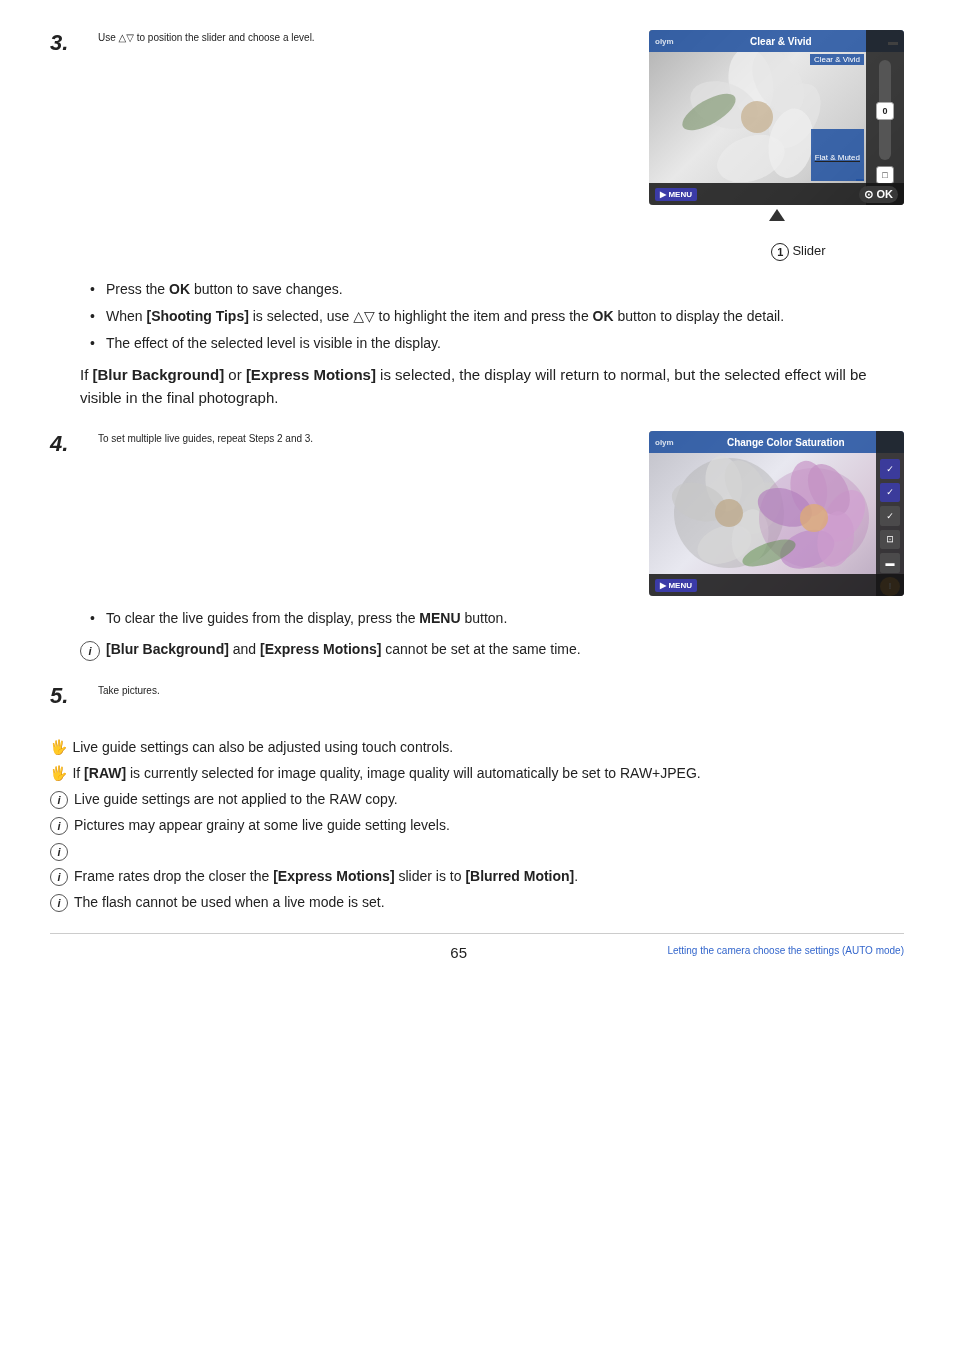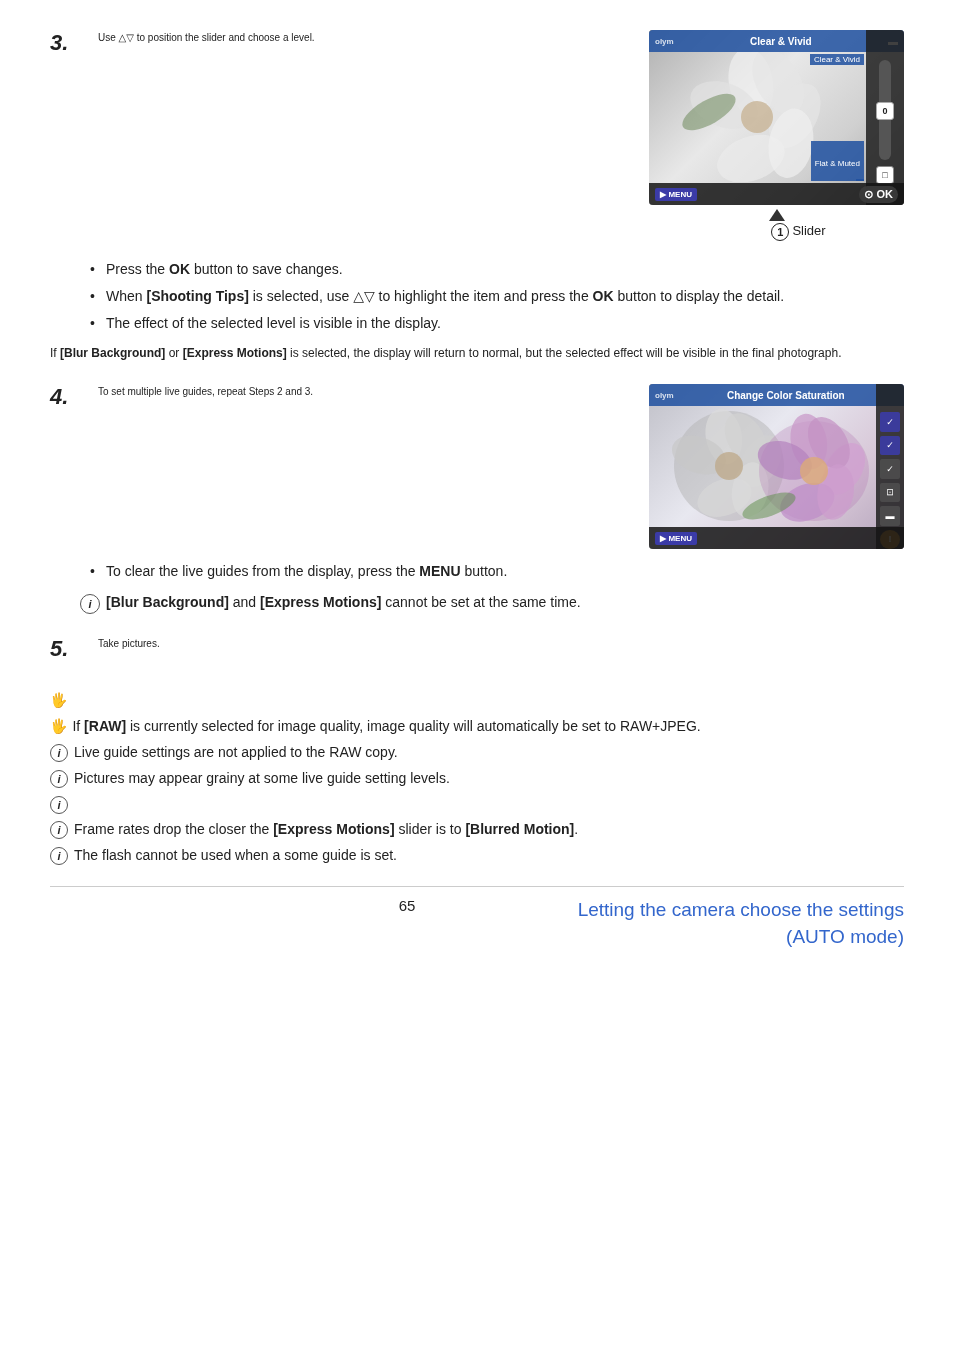--- a/index.html
+++ b/index.html
@@ -78,21 +78,21 @@
       width: 255px;
       height: 165px;
       background: #1a1a1a;
       border-radius: 4px;
       position: relative;
       overflow: hidden;
     }
     
     .slider-caption {
       text-align: center;
-      margin-top: 2px;
+      margin-top: 22px;
       font-size: 13px;
       padding-left: 44px;
     }
     .circle-num {
       display: inline-flex;
       align-items: center;
       justify-content: center;
       width: 18px;
       height: 18px;
       border-radius: 50%;
@@ -320,42 +320,43 @@
       align-items: flex-start;
       margin-top: 10px;
     }
     .footer-page {
       font-size: 15px;
       color: #222;
       text-align: center;
       min-width: 80px;
     }
     .footer-title {
-      font-size: 19px;
+      font-size: 10px;
       color: #3366cc;
       text-align: right;
       max-width: 340px;
       line-height: 1.4;
     }
     .step3-row {
       display: flex;
       align-items: flex-start;
       margin-bottom: 18px;
     }
     .step3-left {
       flex: 1;
     }
     .step3-right {
       margin-left: 20px;
       display: flex;
       flex-direction: column;
       align-items: center;
     }
     .if-line {
-      font-size: 12px;
+      margin-left: 30px;
+      font-size: 15px;
       line-height: 1.5;
       margin-top: 4px;
     }
     .step4-row {
       display: flex;
       align-items: flex-start;
       margin-bottom: 12px;
     }
     .step4-left {
       flex: 1;
@@ -406,21 +407,21 @@
             <div class="cam1-slider-thumb">
               <span>0</span>
             </div>
           </div>
           <div style="width:18px;height:18px;background:white;border-radius:3px;border:1px solid #888;margin-top:4px;display:flex;align-items:center;justify-content:center;">
             <span style="font-size:9px;">□</span>
           </div>
         </div>
         <div class="cam1-label-top" style="font-size:8px;color:white;position:absolute;top:24px;right:40px;background:rgba(30,80,160,0.85);padding:1px 4px;">Clear &amp; Vivid</div>
         <div class="cam1-label-bottom" style="font-size:8px;color:white;position:absolute;bottom:24px;right:40px;background:rgba(30,80,160,0.85);padding:1px 4px;"></div>
-        <div style="position:absolute;bottom:24px;right:40px;background:rgba(30,80,160,0.85);padding:12px 4px;">
+        <div style="position:absolute;bottom:24px;right:40px;background:rgba(30,80,160,0.85);padding:18px 4px;text-decoration:underline;">
           <span style="font-size:8px;color:white;">Flat &amp; Muted</span>
         </div>
         <div class="cam1-bottom-bar">
           <div class="cam1-menu-btn">▶ MENU</div>
           <div class="cam1-ok-btn">⊙ OK</div>
         </div>
       </div>
 
       <div class="slider-indicator">
         <div class="slider-arrow"></div>
@@ -504,20 +505,21 @@
   </div>
 
   <div class="step-row" style="margin-top:22px;">
     <span class="step-number">5.</span>
     <span class="step-text">Take pictures.</span>
   </div>
 
   <div class="bottom-notes" style="margin-top:28px;">
     <div class="touch-note">
       <span class="touch-icon" style="font-size:14px;margin-right:5px;">🖐</span>
+      <span>Live guide settings can also be adjusted using touch controls.</span>
     </div>
     <div class="touch-note">
       <span class="touch-icon" style="font-size:14px;margin-right:5px;">🖐</span>
       <span>If <strong>[RAW]</strong> is currently selected for image quality, image quality will automatically be set to RAW+JPEG.</span>
     </div>
     <div class="info-note">
       <span style="font-style:italic;font-weight:bold;border:1.5px solid #555;border-radius:50%;width:18px;height:18px;display:inline-flex;align-items:center;justify-content:center;font-size:11px;margin-right:6px;flex-shrink:0;margin-top:2px;">i</span>
       <span>Live guide settings are not applied to the RAW copy.</span>
     </div>
     <div class="info-note">
@@ -526,21 +528,21 @@
     </div>
     <div class="info-note">
       <span style="font-style:italic;font-weight:bold;border:1.5px solid #555;border-radius:50%;width:18px;height:18px;display:inline-flex;align-items:center;justify-content:center;font-size:11px;margin-right:6px;flex-shrink:0;margin-top:2px;">i</span>
     </div>
     <div class="info-note">
       <span style="font-style:italic;font-weight:bold;border:1.5px solid #555;border-radius:50%;width:18px;height:18px;display:inline-flex;align-items:center;justify-content:center;font-size:11px;margin-right:6px;flex-shrink:0;margin-top:2px;">i</span>
       <span>Frame rates drop the closer the <strong>[Express Motions]</strong> slider is to <strong>[Blurred Motion]</strong>.</span>
     </div>
     <div class="info-note">
       <span style="font-style:italic;font-weight:bold;border:1.5px solid #555;border-radius:50%;width:18px;height:18px;display:inline-flex;align-items:center;justify-content:center;font-size:11px;margin-right:6px;flex-shrink:0;margin-top:2px;">i</span>
-      <span>The flash cannot be used when a some guide is set.</span>
+      <span>The flash cannot be used when a live mode is set.</span>
     </div>
   </div>
 
   <hr class="divider-line">
 
   <div class="footer-row">
     <span style="min-width:200px;"></span>
     <span class="footer-page">65</span>
     <span class="footer-title">Letting the camera choose the settings (AUTO mode)</span>
   </div>

